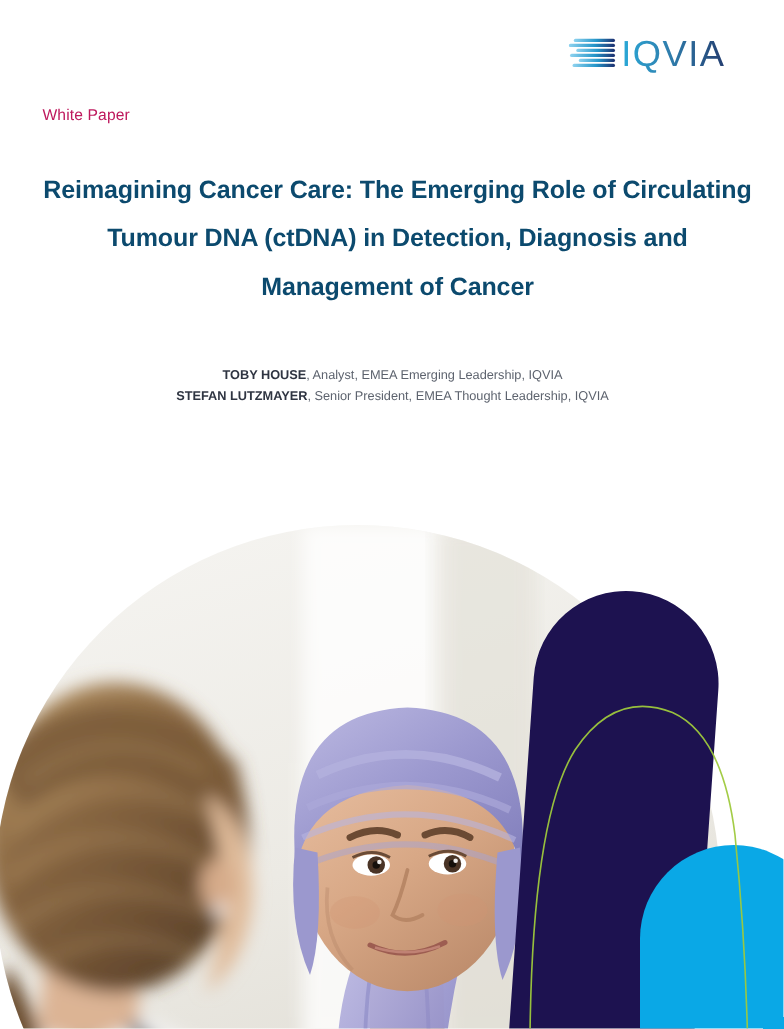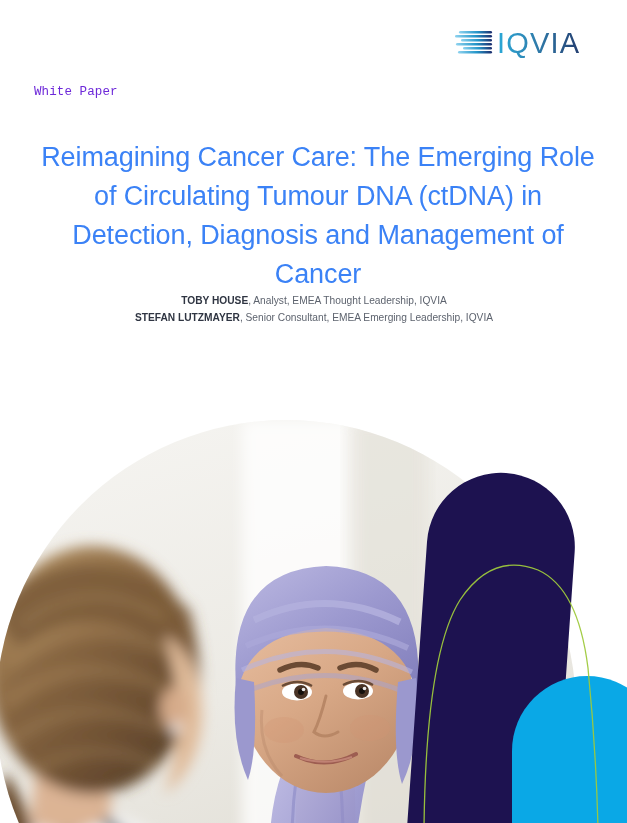--- a/index.html
+++ b/index.html
@@ -29,35 +29,34 @@
     height: 40px;
   }
 
   
   .kicker {
     position: absolute;
     left: 34px;
     top: 85px;
     font-size: 12.5px;
     letter-spacing: 0.1px;
-    color: #6d28d9;
+    color: #be185d;
     font-weight: 400;
-    font-family: Liberation Mono, monospace;
   }
 
   
   .title {
     position: absolute;
     left: 33px;
     top: 120px;
     width: 570px;
-    font-size: 27px;
+    font-size: 20px;
     line-height: 39px;
-    font-weight: 400;
-    color: #3b82f6;
+    font-weight: 700;
+    color: #0c4a6e;
     letter-spacing: -0.1px;
   }
 
   
   .authors {
     position: absolute;
     left: 34px;
     top: 292px;
     width: 560px;
   }
@@ -158,24 +157,24 @@
       <text x="42" y="28" font-family="'Liberation Sans', sans-serif" font-size="29" font-weight="400" letter-spacing="1.2" fill="url(#wordGrad)">IQVIA</text>
     </svg>
   </div>
 
   <div class="kicker">White Paper</div>
 
   <h1 class="title">Reimagining Cancer Care: The Emerging Role of Circulating Tumour DNA (ctDNA) in Detection, Diagnosis and Management of Cancer</h1>
 
   <div class="authors">
     <div class="author-line">
-      <span class="author-name">TOBY HOUSE</span><span>, Analyst, EMEA Thought Leadership, IQVIA</span>
+      <span class="author-name">TOBY HOUSE</span><span>, Analyst, EMEA Emerging Leadership, IQVIA</span>
     </div>
     <div class="author-line">
-      <span class="author-name">STEFAN LUTZMAYER</span><span>, Senior Consultant, EMEA Emerging Leadership, IQVIA</span>
+      <span class="author-name">STEFAN LUTZMAYER</span><span>, Senior President, EMEA Thought Leadership, IQVIA</span>
     </div>
   </div>
 
   <div class="art">
 
     <div class="photo-circle">
       <svg class="photo-inner" viewBox="0 0 580 580" preserveAspectRatio="xMidYMid slice">
         <defs>
           <linearGradient id="bgWall" x1="0" y1="0" x2="0.3" y2="1">
             <stop offset="0%" stop-color="#f6f5f2"></stop>

